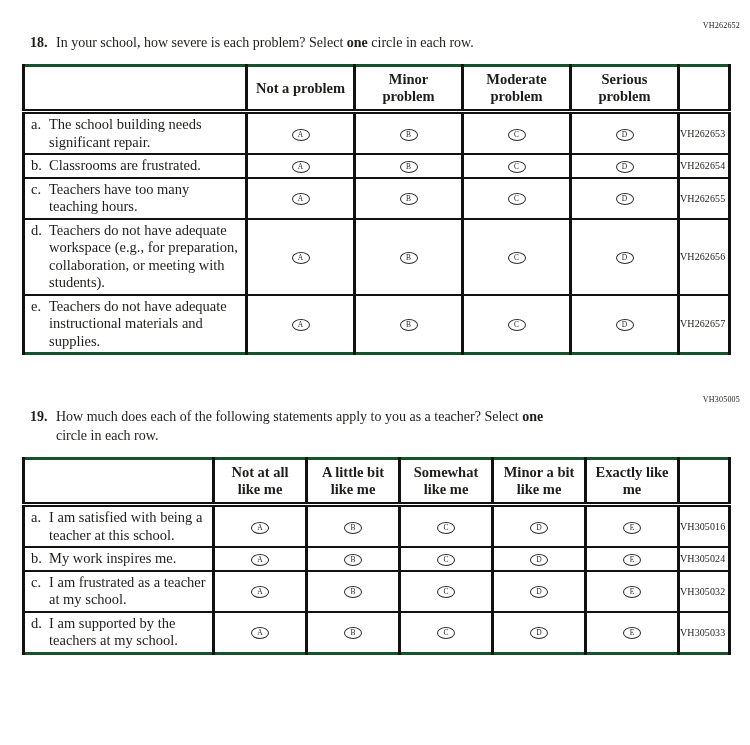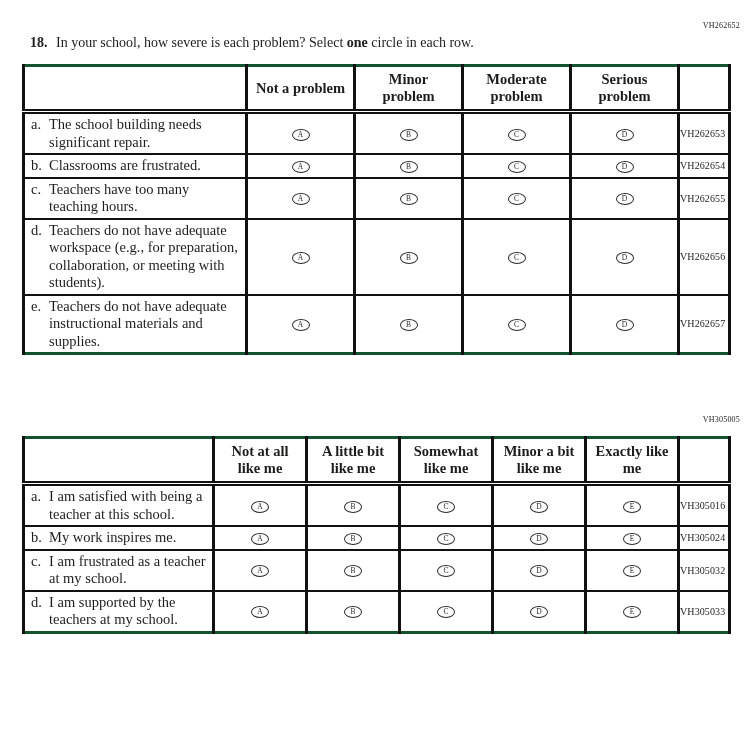--- a/index.html
+++ b/index.html
@@ -15,21 +15,21 @@
 
   
   .vhcode-line {
     text-align: right;
     padding-right: 10px;
     font-size: 8px;
     line-height: 9px;
     letter-spacing: 0.2px;
   }
   .vhcode-top { padding-top: 21px; padding-left: 8px; }
-  .vhcode-mid { margin-top: 60px; }
+  .vhcode-mid { margin-top: 40px; }
 
   
   .question {
     margin-left: 30px;
     margin-right: 40px;
     margin-top: 3px;
     font-size: 14px;
     line-height: 19px;
     display: flex;
   }
@@ -211,20 +211,24 @@
         <td class="opt"><span class="oval">B</span></td>
         <td class="opt"><span class="oval">C</span></td>
         <td class="opt"><span class="oval">D</span></td>
         <td class="codecell">VH262657</td>
       </tr>
     </tbody>
   </table>
 
   <div class="vhcode-line vhcode-mid">VH305005</div>
 
+  <div class="question">
+    <span class="qnum">19.</span>
+    <span class="qtext"><span>How much does each of the following statements apply to you as a teacher? Select </span><b>one</b><span class="qline2">circle in each row.</span></span>
+  </div>
 
   <table class="qtable t2">
     <colgroup>
       <col class="c-label">
         <col class="c-opt">
         <col class="c-opt">
         <col class="c-opt">
         <col class="c-opt">
         <col class="c-opt">
         <col class="c-code">

